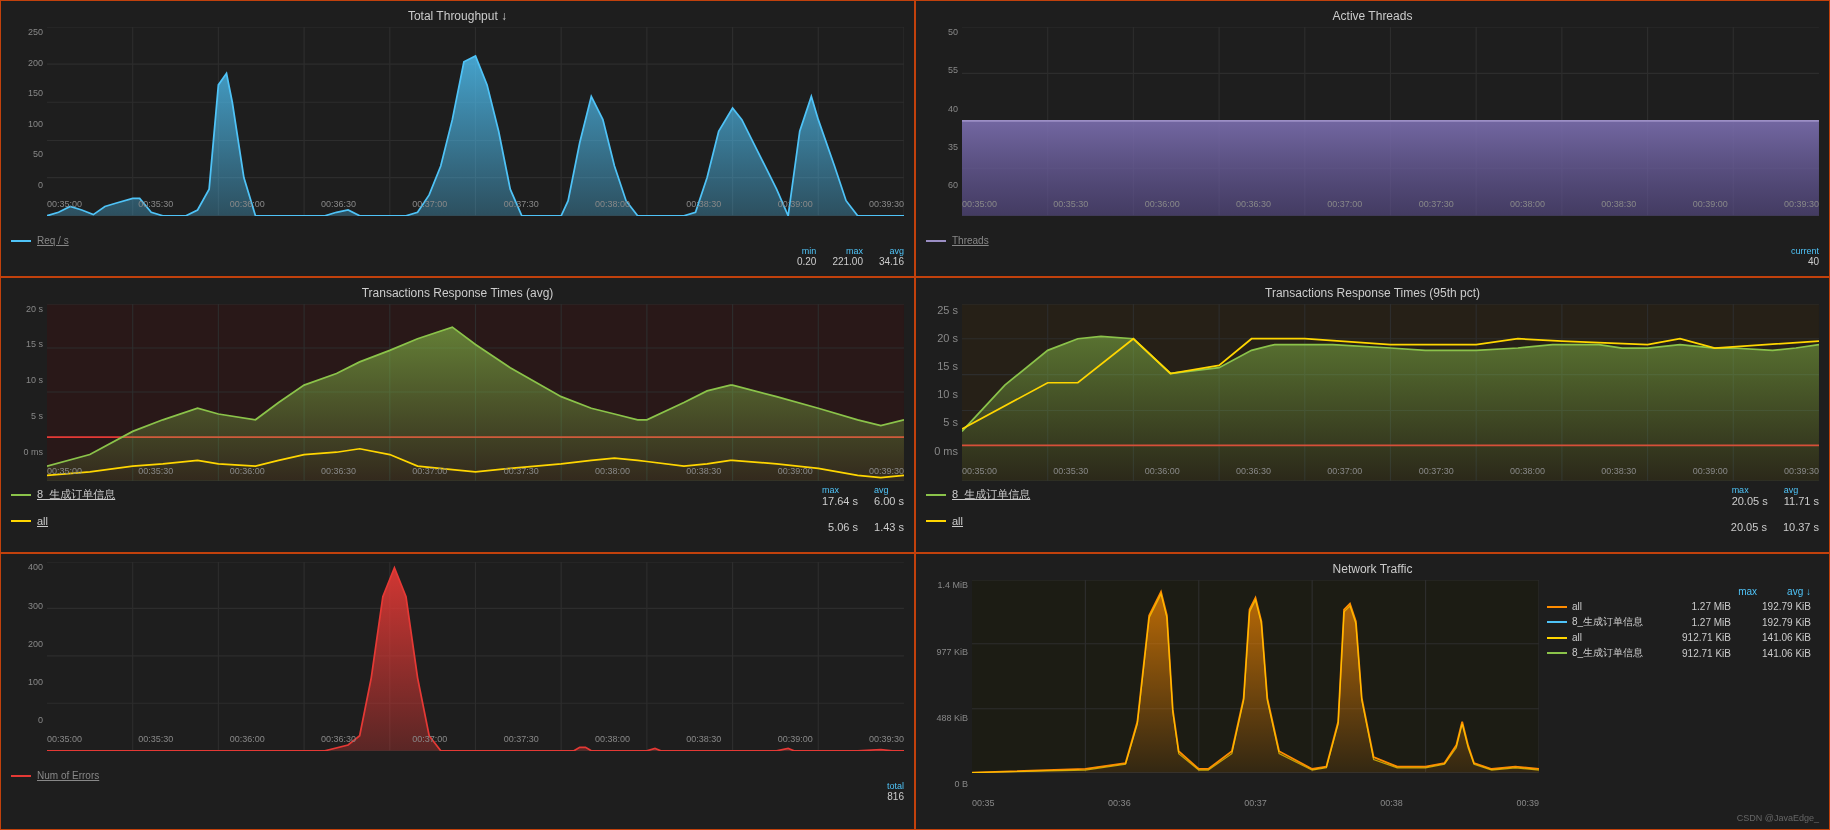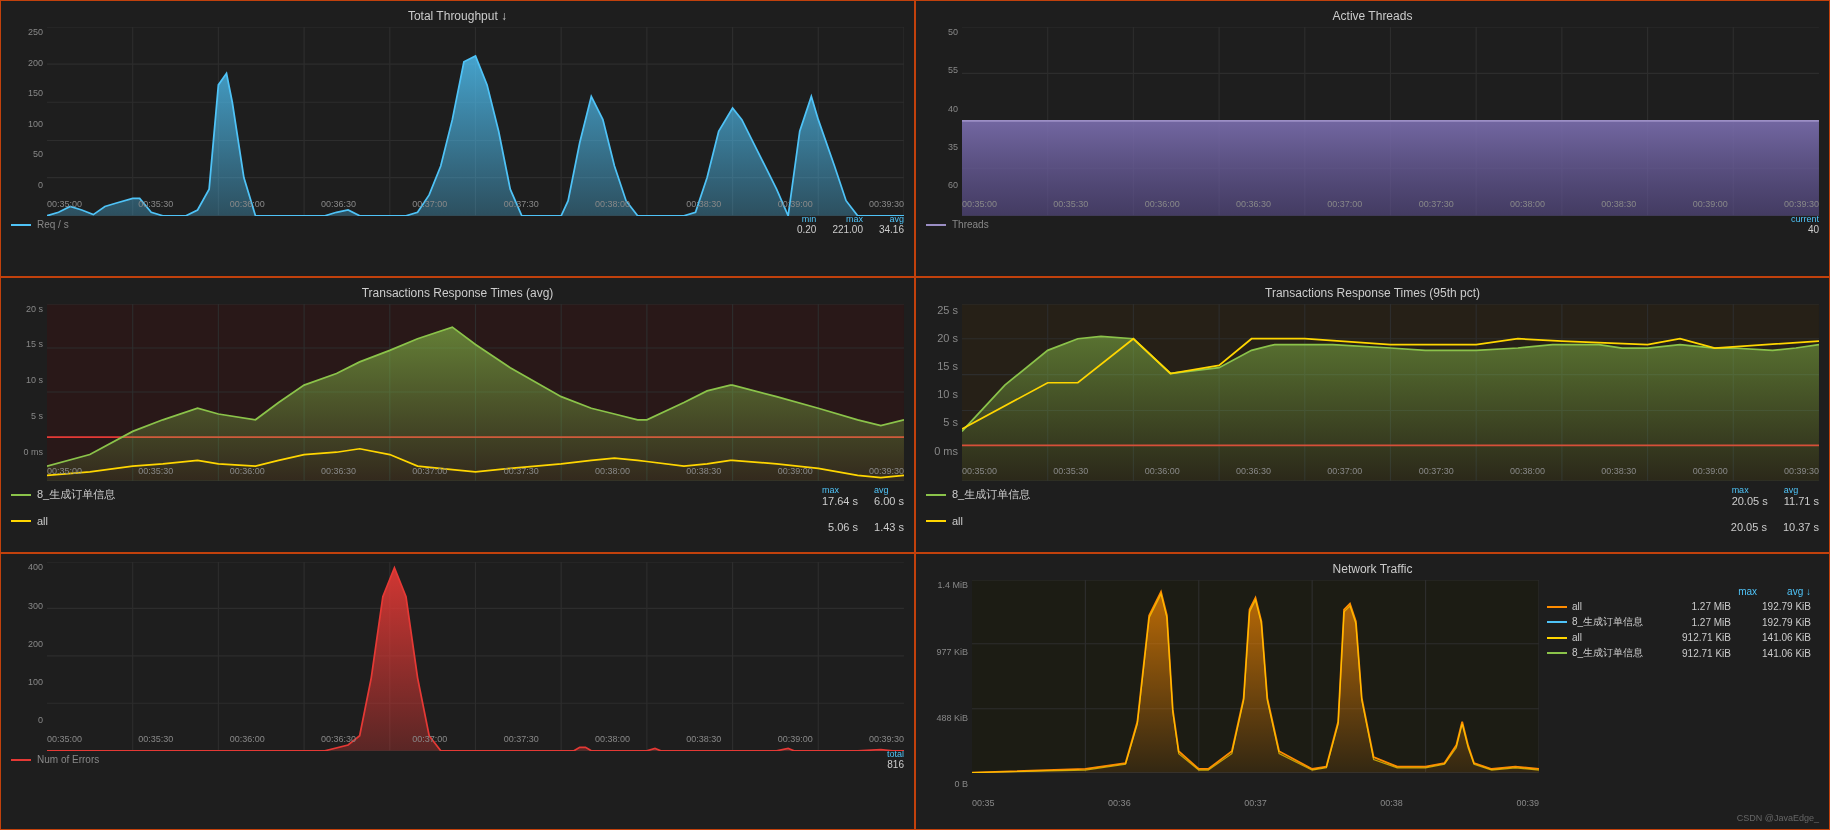--- a/index.html
+++ b/index.html
@@ -75,34 +75,36 @@
       justify-content: space-between;
       align-items: center;
       margin-top: 2px;
       font-size: 10px;
       color: #888;
     }
     .legend-left {
       display: flex;
       align-items: center;
       gap: 6px;
+      text-decoration: underline;
     }
     .legend-right {
       display: flex;
       gap: 16px;
       color: #4fc3f7;
     }
     .legend-right span {
       display: flex;
       flex-direction: column;
       align-items: flex-end;
     }
     .legend-right .label {
       color: #4fc3f7;
       font-size: 9px;
+      margin-top: 32px;
     }
     .legend-right .value {
       color: #ccc;
       font-size: 10px;
     }
     .legend-dot {
       width: 20px;
       height: 2px;
       display: inline-block;
     }

